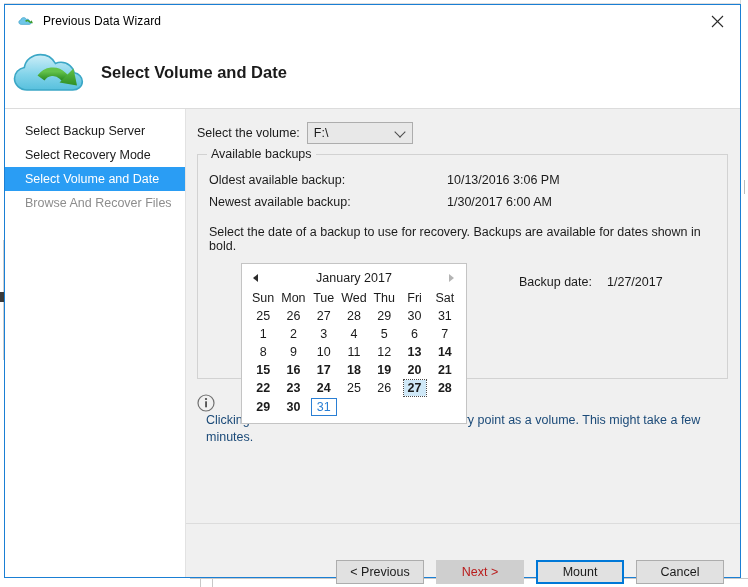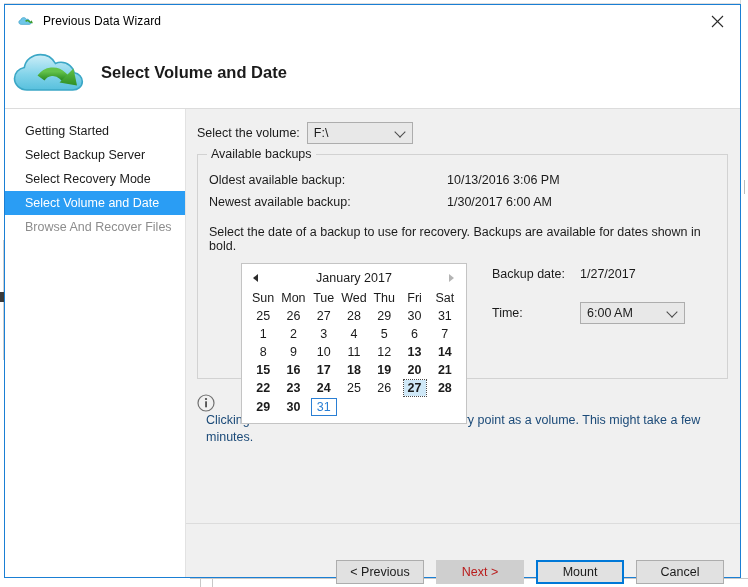--- a/index.html
+++ b/index.html
@@ -241,21 +241,21 @@
   }
   td.today > span {
     color: #2a7fd4;
     border: 1px solid #2a7fd4;
     min-width: 26px;
     padding: 1px 2px;
   }
 
   
   #picker-right { margin-left: 25px; padding-top: 4px; }
-  #backup-date-row { display: flex; align-items: flex-start; height: 22px; }
+  #backup-date-row { display: flex; align-items: flex-end; height: 22px; margin-left: 27px; }
   #backup-date-label { font-size: 12.5px; color: #1b1b1b; width: 88px; }
   #backup-date-value { font-size: 12.5px; color: #1b1b1b; }
   #time-row { display: flex; align-items: center; margin-top: 13px; }
   #time-label { font-size: 12.5px; color: #1b1b1b; width: 88px; }
   #time-select {
     width: 105px; height: 22px;
     background: #e8e8e8; border: 1px solid #adadad;
     position: relative; display: flex; align-items: center;
     cursor: default;
   }
@@ -346,21 +346,20 @@
         <path d="M30 34c5.2-7.5 15.4-8.4 21.6-2.3l3.8 3.7" fill="none" stroke="url(#arrowg)" stroke-width="8.5" stroke-linecap="butt"></path>
         <path d="M62.5 24.5 L66 41.5 L48.5 38.5 Z" fill="url(#arrowg)"></path>
       </svg>
     </div>
     <div id="header-title">Select Volume and Date</div>
   </div>
 
   <div id="body-row">
 
     <div id="sidebar">
-      <div class="nav-item">Getting Started</div>
       <div class="nav-item">Select Backup Server</div>
       <div class="nav-item">Select Recovery Mode</div>
       <div class="nav-item selected">Select Volume and Date</div>
       <div class="nav-item disabled">Browse And Recover Files</div>
     </div>
 
     <div id="content">
 
       <div id="volume-row">
         <div id="volume-label">Select the volume:</div>
@@ -465,27 +464,20 @@
                   </tr>
                 </tbody>
             </table>
           </div>
 
           <div id="picker-right">
             <div id="backup-date-row">
               <div id="backup-date-label">Backup date:</div>
               <div id="backup-date-value">1/27/2017</div>
             </div>
-            <div id="time-row">
-              <div id="time-label">Time:</div>
-              <div id="time-select">
-                <span id="time-select-value">6:00 AM</span>
-                <span class="chev"></span>
-              </div>
-            </div>
           </div>
 
         </div>
       </div>
 
       <div id="info-note">
         <div id="info-icon">
           <svg width="18" height="18" viewBox="0 0 18 18">
             <circle cx="9" cy="9" r="8" fill="#f0f0f0" stroke="#707070" stroke-width="1.2"></circle>
             <circle cx="9" cy="5" r="1.1" fill="#444444"></circle>

